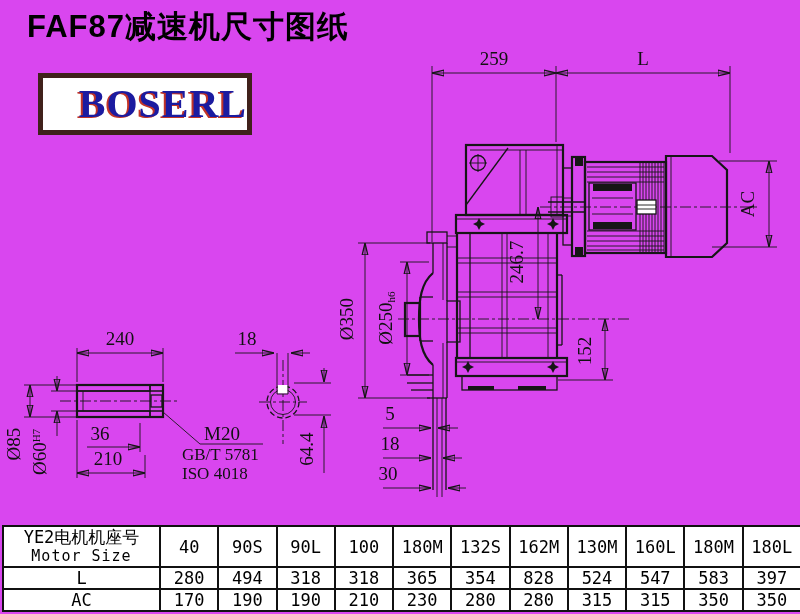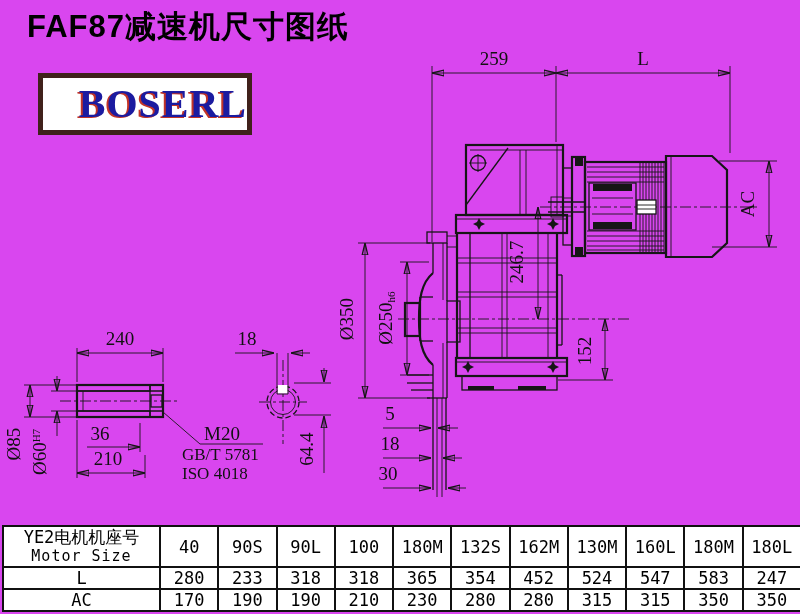--- a/index.html
+++ b/index.html
@@ -312,30 +312,30 @@
       <td>132S</td>
       <td>162M</td>
       <td>130M</td>
       <td>160L</td>
       <td>180M</td>
       <td>180L</td>
     </tr>
     <tr class="drow">
       <td>L</td>
       <td>280</td>
-      <td>233</td>
+      <td>494</td>
       <td>318</td>
       <td>318</td>
       <td>365</td>
       <td>354</td>
-      <td>452</td>
+      <td>828</td>
       <td>524</td>
       <td>547</td>
       <td>583</td>
-      <td>247</td>
+      <td>397</td>
     </tr>
     <tr class="drow">
       <td>AC</td>
       <td>170</td>
       <td>190</td>
       <td>190</td>
       <td>210</td>
       <td>230</td>
       <td>280</td>
       <td>280</td>

